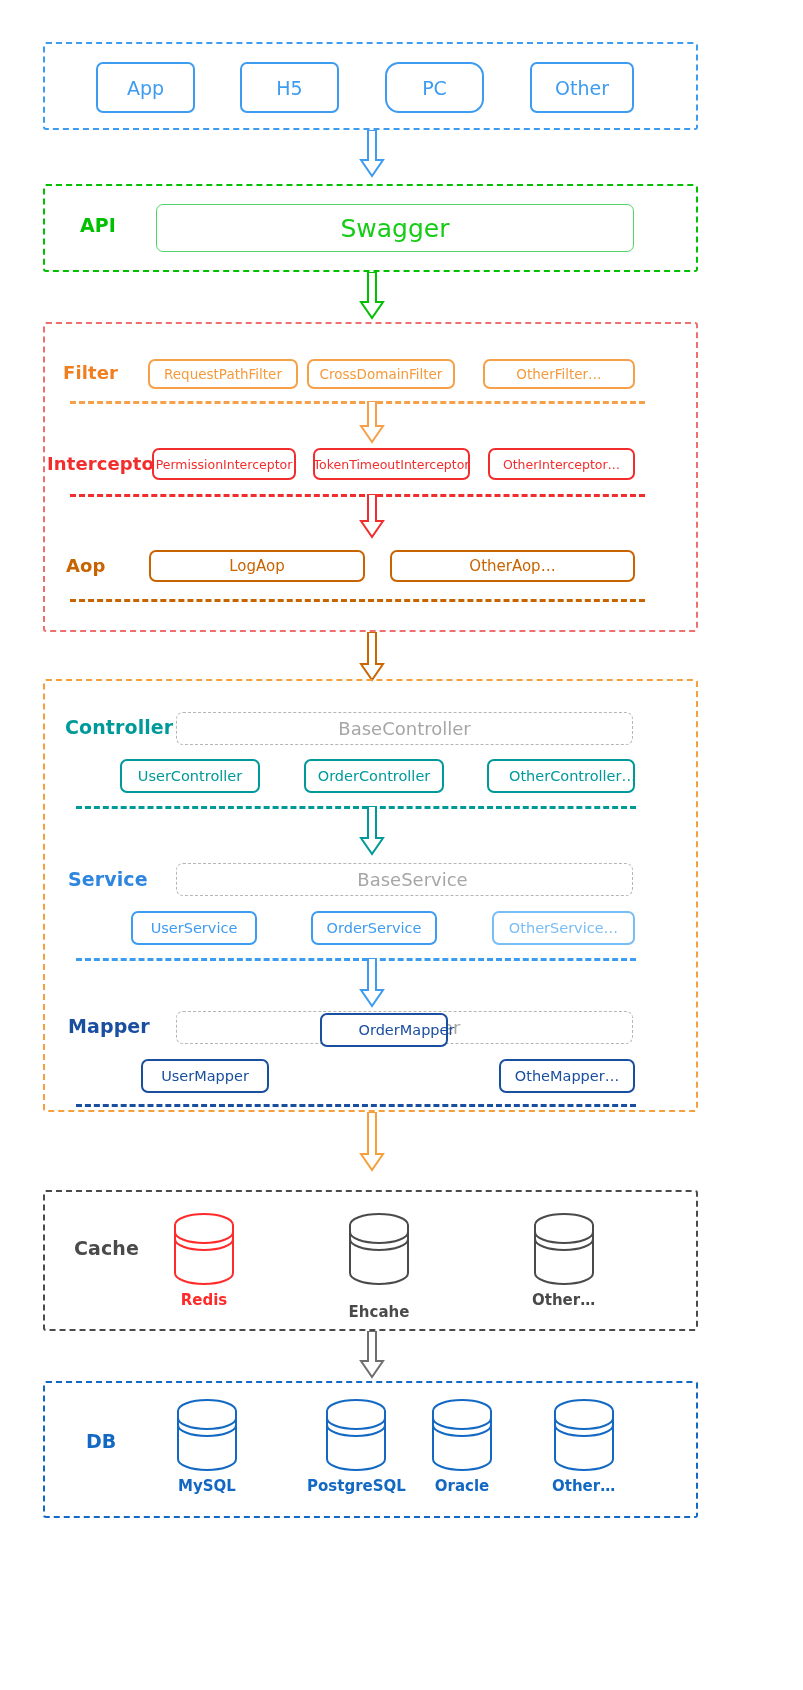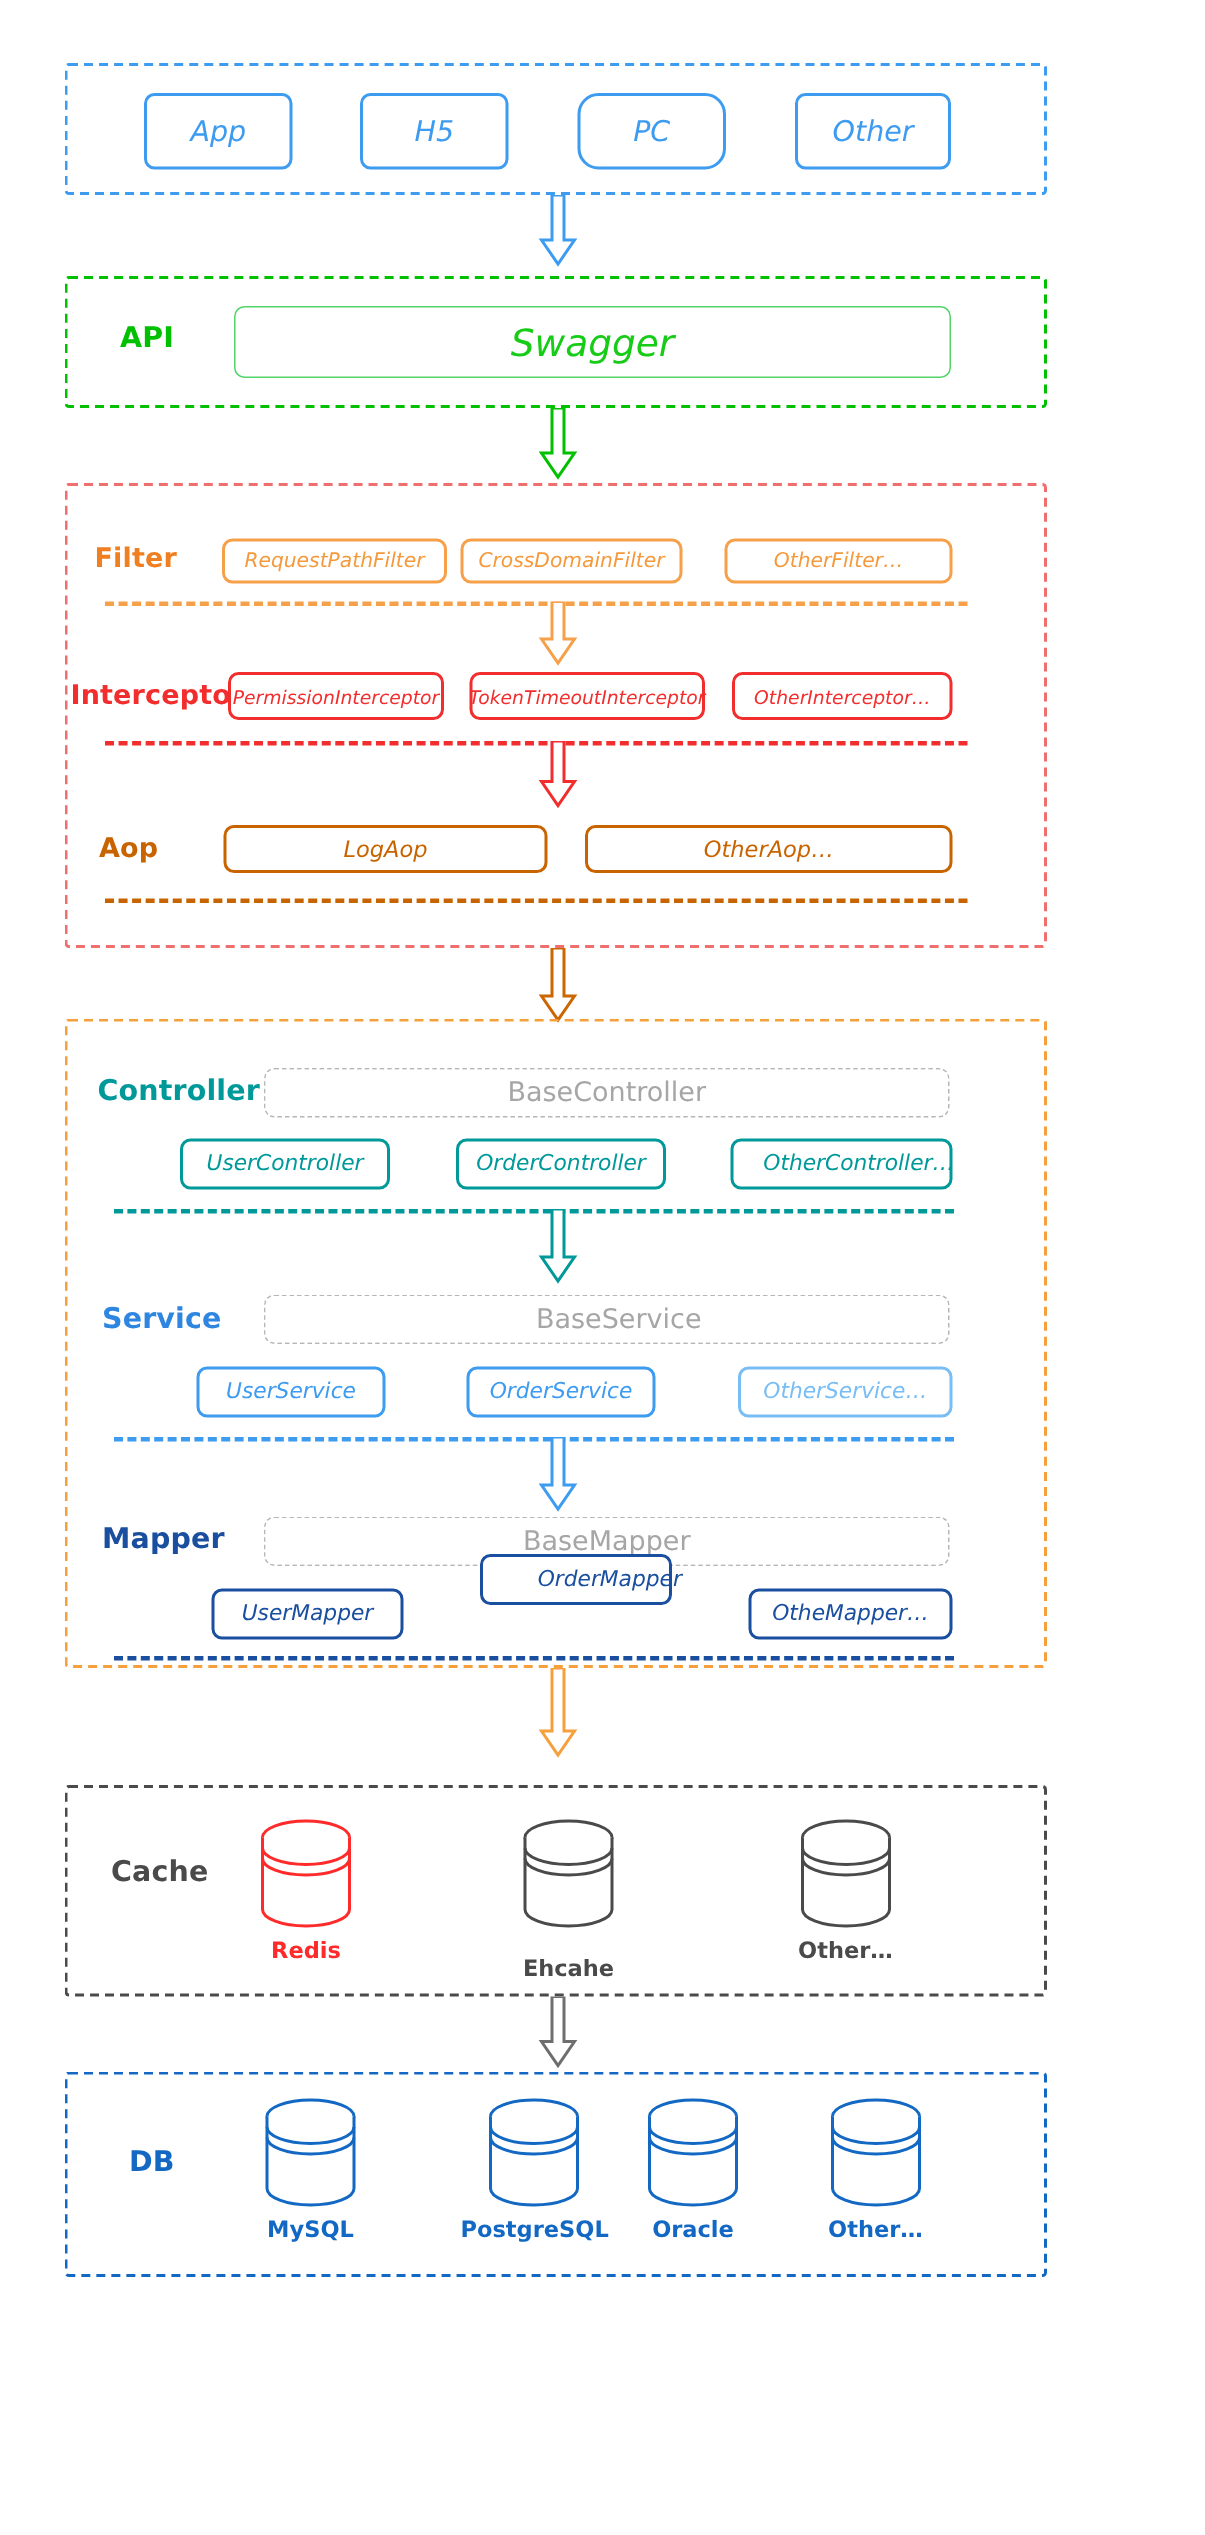--- a/index.html
+++ b/index.html
@@ -25,21 +25,20 @@
   }
   .node{
     box-sizing:border-box;
     border-style:solid;
     border-width:2px;
     border-radius:7px;
     display:flex;align-items:center;justify-content:center;
     text-align:center;
     background:#fff;
     white-space:nowrap;
-    font-style:italic;
   }
   .base-node{
     box-sizing:border-box;
     border:1.5px dashed #b6b6b6;
     border-radius:7px;
     display:flex;align-items:center;justify-content:center;
     color:#a6a6a6;
     font-size:18px;
     background:#fff;
     white-space:nowrap;
@@ -151,21 +150,21 @@
 
   <div class="arrow" style="left:357px;top:958px;">
     <svg width="30" height="52" viewBox="0 0 30 52">
       <path d="M11 0 L19 0 L19 32 L26 32 L15 48 L4 32 L11 32 Z" fill="#ffffff" stroke="#3d9bf0" stroke-width="2"></path>
     </svg>
   </div>
 
   <div class="row-label" style="position:absolute;left:68px;top:1015px;font-size:19px;color:#1a4fa0;">Mapper</div>
   <div class="base-node" style="position:absolute;left:176px;top:1011px;width:457px;height:33px;">BaseMapper</div>
   <div class="node" style="position:absolute;left:141px;top:1059px;width:128px;height:34px;font-size:14.5px;color:#1a4fa0;border-color:#1a4fa0;">UserMapper</div>
-  <div class="node" style="position:absolute;left:320px;top:1036px;width:128px;height:34px;font-size:14.5px;color:#1a4fa0;border-color:#1a4fa0;padding-left:45px;">OrderMapper</div>
+  <div class="node" style="position:absolute;left:320px;top:1013px;width:128px;height:34px;font-size:14.5px;color:#1a4fa0;border-color:#1a4fa0;padding-left:45px;">OrderMapper</div>
   <div class="node" style="position:absolute;left:499px;top:1059px;width:136px;height:34px;font-size:14.5px;color:#1a4fa0;border-color:#1a4fa0;">OtheMapper…</div>
   <div class="divider" style="left:76px;top:1104px;width:560px;border-top-color:#1a4fa0;"></div>
 
   <div class="arrow" style="left:357px;top:1112px;">
     <svg width="30" height="62" viewBox="0 0 30 62">
       <path d="M11 0 L19 0 L19 42 L26 42 L15 58 L4 42 L11 42 Z" fill="#ffffff" stroke="#f5a03c" stroke-width="2"></path>
     </svg>
   </div>
 
   <div class="layer" style="left:43px;top:1190px;width:655px;height:141px;border-color:#4a4a4a;">

